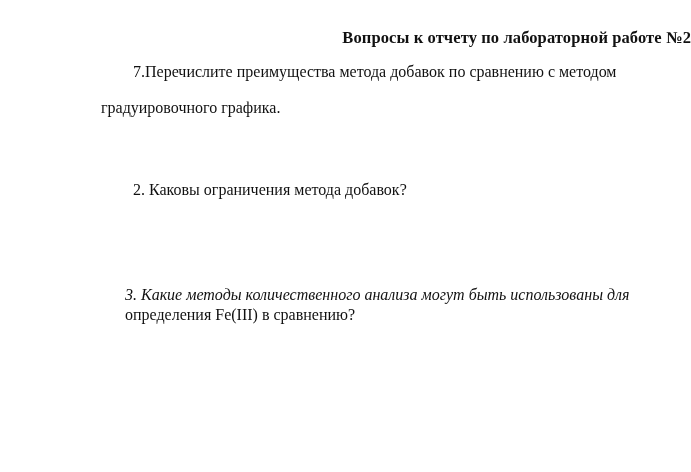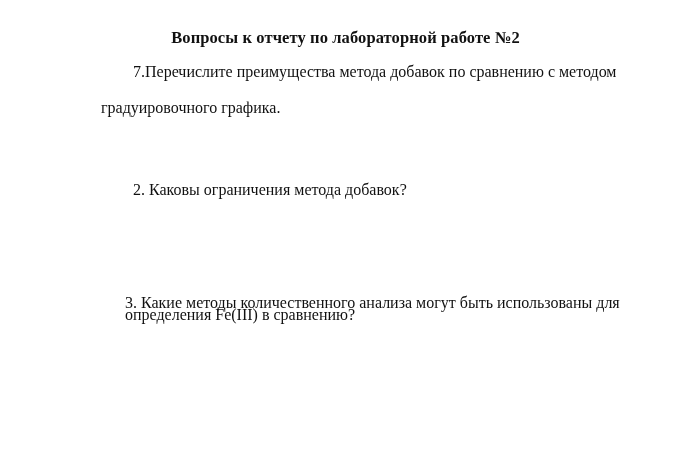--- a/index.html
+++ b/index.html
@@ -19,36 +19,36 @@
       position: absolute;
       left: 0; top: 0;
       width: 691px; height: 472px;
       background: #ffffff;
     }
     .title {
       position: absolute;
       left: 0;
       width: 691px;
       top: 27px;
-      text-align: center;
+      text-align: right;
       font-weight: bold;
       font-size: 16.5px;
       line-height: 22px;
       letter-spacing: 0.1px;
     }
     .para {
       position: absolute;
       font-size: 16px;
       line-height: 20px;
       white-space: nowrap;
     }
     .q1-l1 { left: 133px; top: 62px; }
     .q1-l2 { left: 101px; top: 98px; }
     .q2    { left: 133px; top: 180px; }
-    .q3-l1 { left: 125px; top: 293px; }
+    .q3-l1 { left: 125px; top: 285px; font-style: italic; }
     .q3-l2 { left: 125px; top: 305px; }
     .pagenum {
       position: absolute;
       left: 0;
       width: 691px;
       top: 412px;
       text-align: center;
       font-size: 11px;
       line-height: 14px;
       color: #333333;

